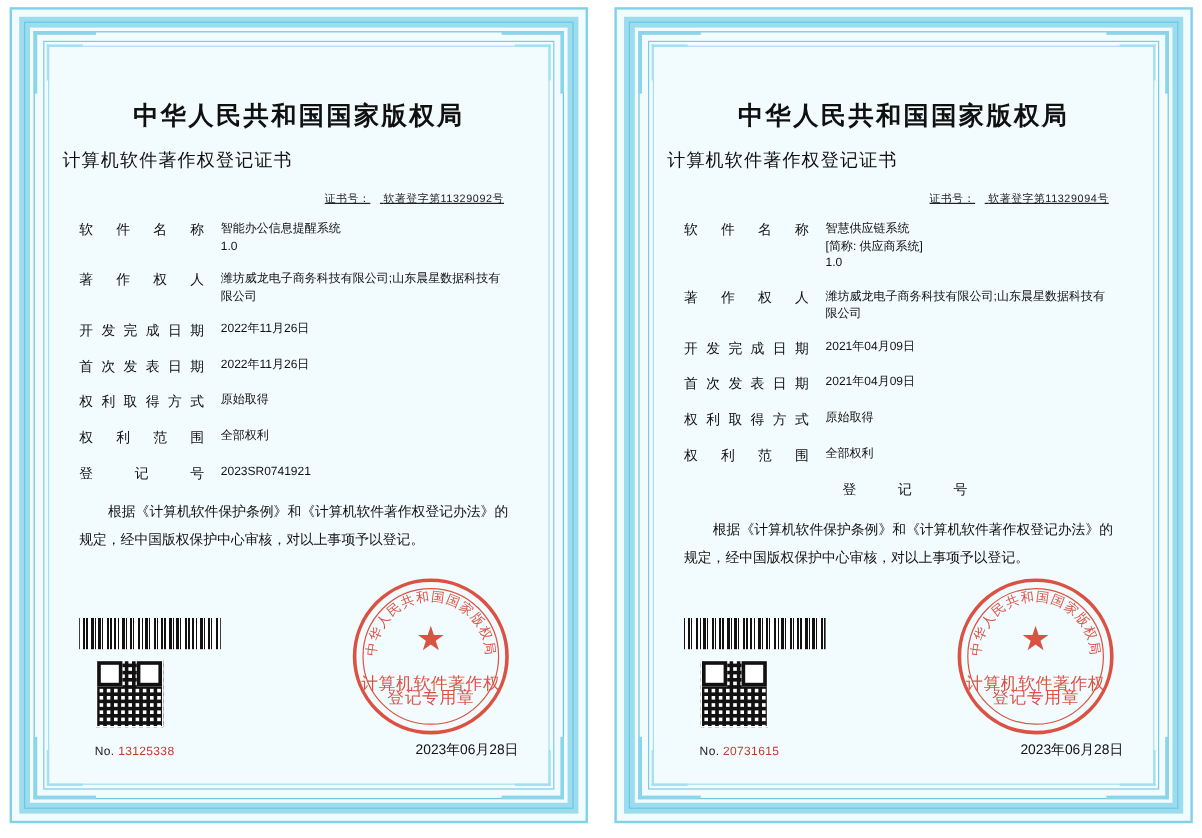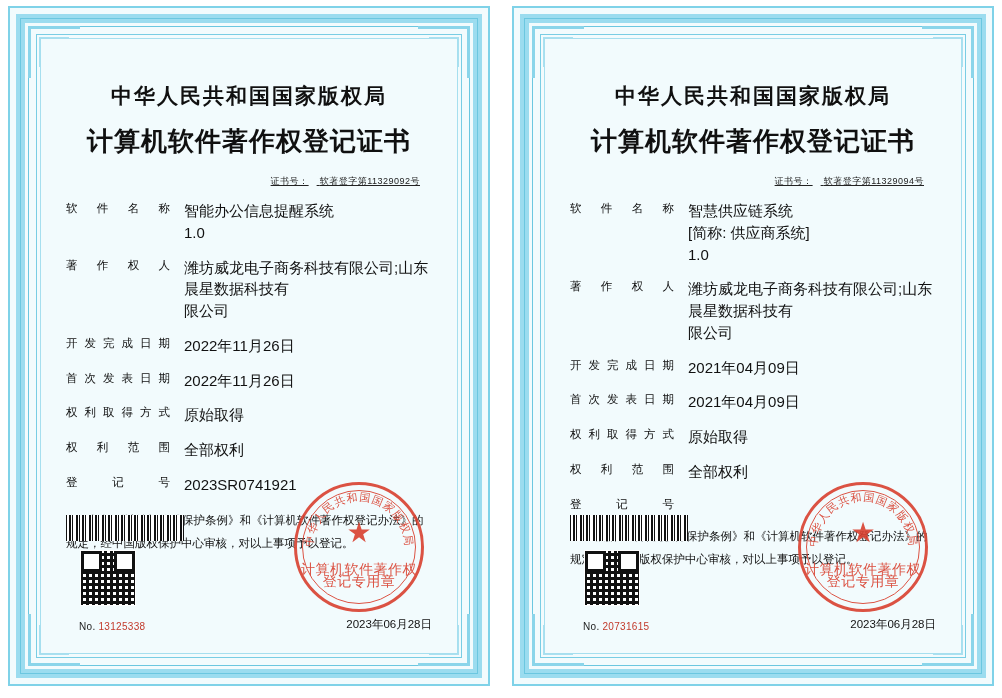--- a/index.html
+++ b/index.html
@@ -94,24 +94,24 @@
   .title-main {
     text-align: center;
     font-family: "DejaVu Serif", "Liberation Serif", serif;
     font-size: 21px;
     font-weight: bold;
     letter-spacing: 2px;
     color: #101010;
     margin-top: 32px;
   }
   .title-sub {
-    text-align: center;
+    text-align: left;
     font-family: "DejaVu Serif", "Liberation Serif", serif;
-    font-size: 26px;
-    font-weight: bold;
+    font-size: 15px;
+    font-weight: normal;
     letter-spacing: 1px;
     color: #101010;
     margin-top: 14px;
   }
   .cert-no {
     text-align: right;
     font-size: 9px;
     color: #222;
     margin-top: 16px;
     padding-right: 26px;
@@ -125,33 +125,34 @@
     padding-left: 14px;
     padding-right: 12px;
   }
   .field {
     display: flex;
     align-items: flex-start;
     margin-bottom: 13px;
     font-size: 11.5px;
     color: #111;
     line-height: 1.45;
+    justify-content: center;
   }
   .field .label {
     width: 104px;
     flex: 0 0 104px;
     text-align: justify;
     text-align-last: justify;
     letter-spacing: 0px;
     font-size: 11.5px;
   }
   .field .value {
     flex: 1;
     padding-left: 14px;
-    font-size: 15px;
+    font-size: 10px;
     word-break: break-all;
   }
   .field .value .line2 { display: block; }
 
   .paras {
     margin-top: 5px;
     padding-left: 14px;
     padding-right: 16px;
     font-size: 11.5px;
     line-height: 2.0;

